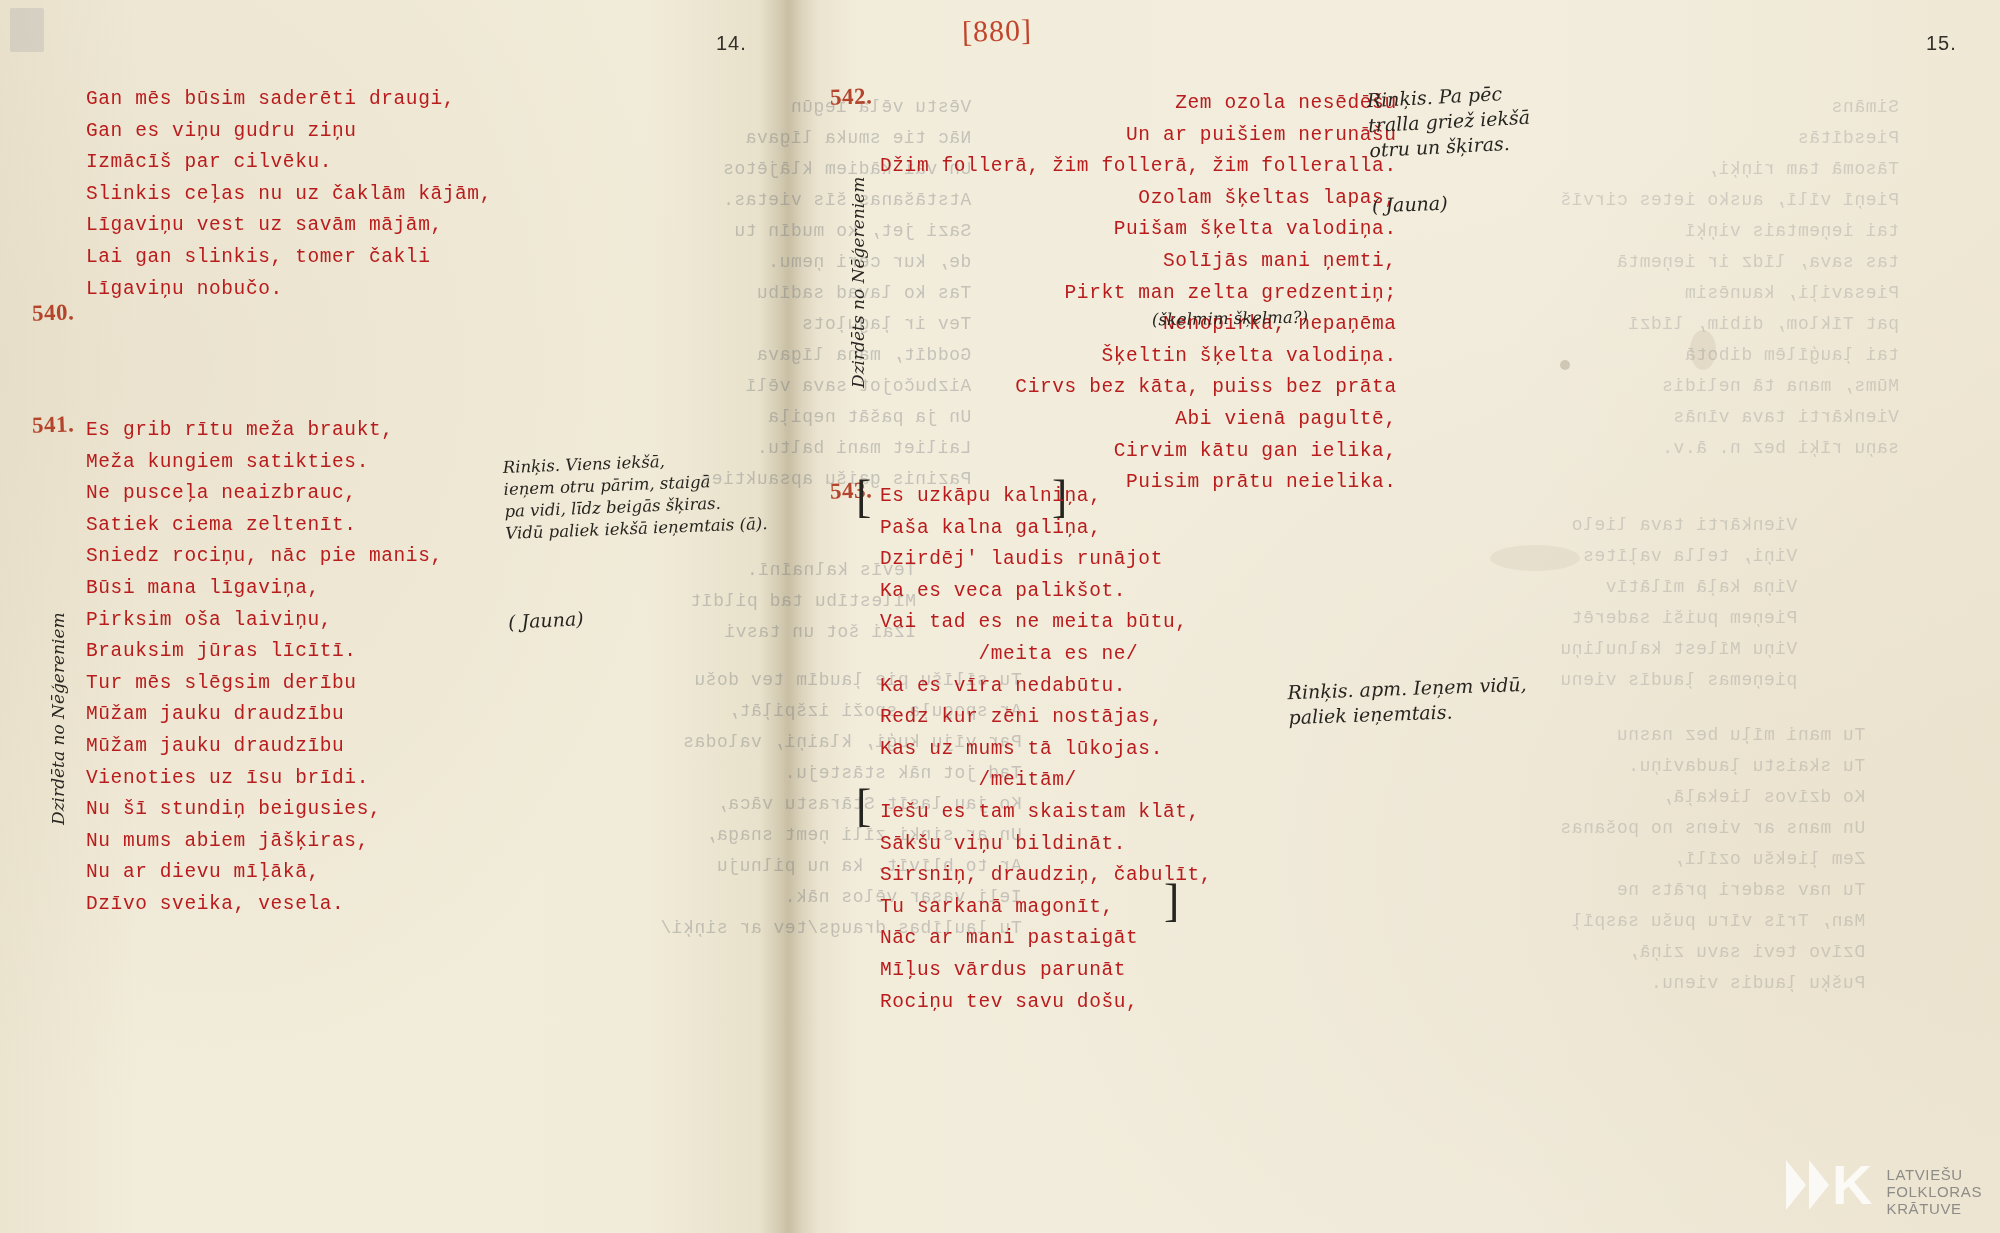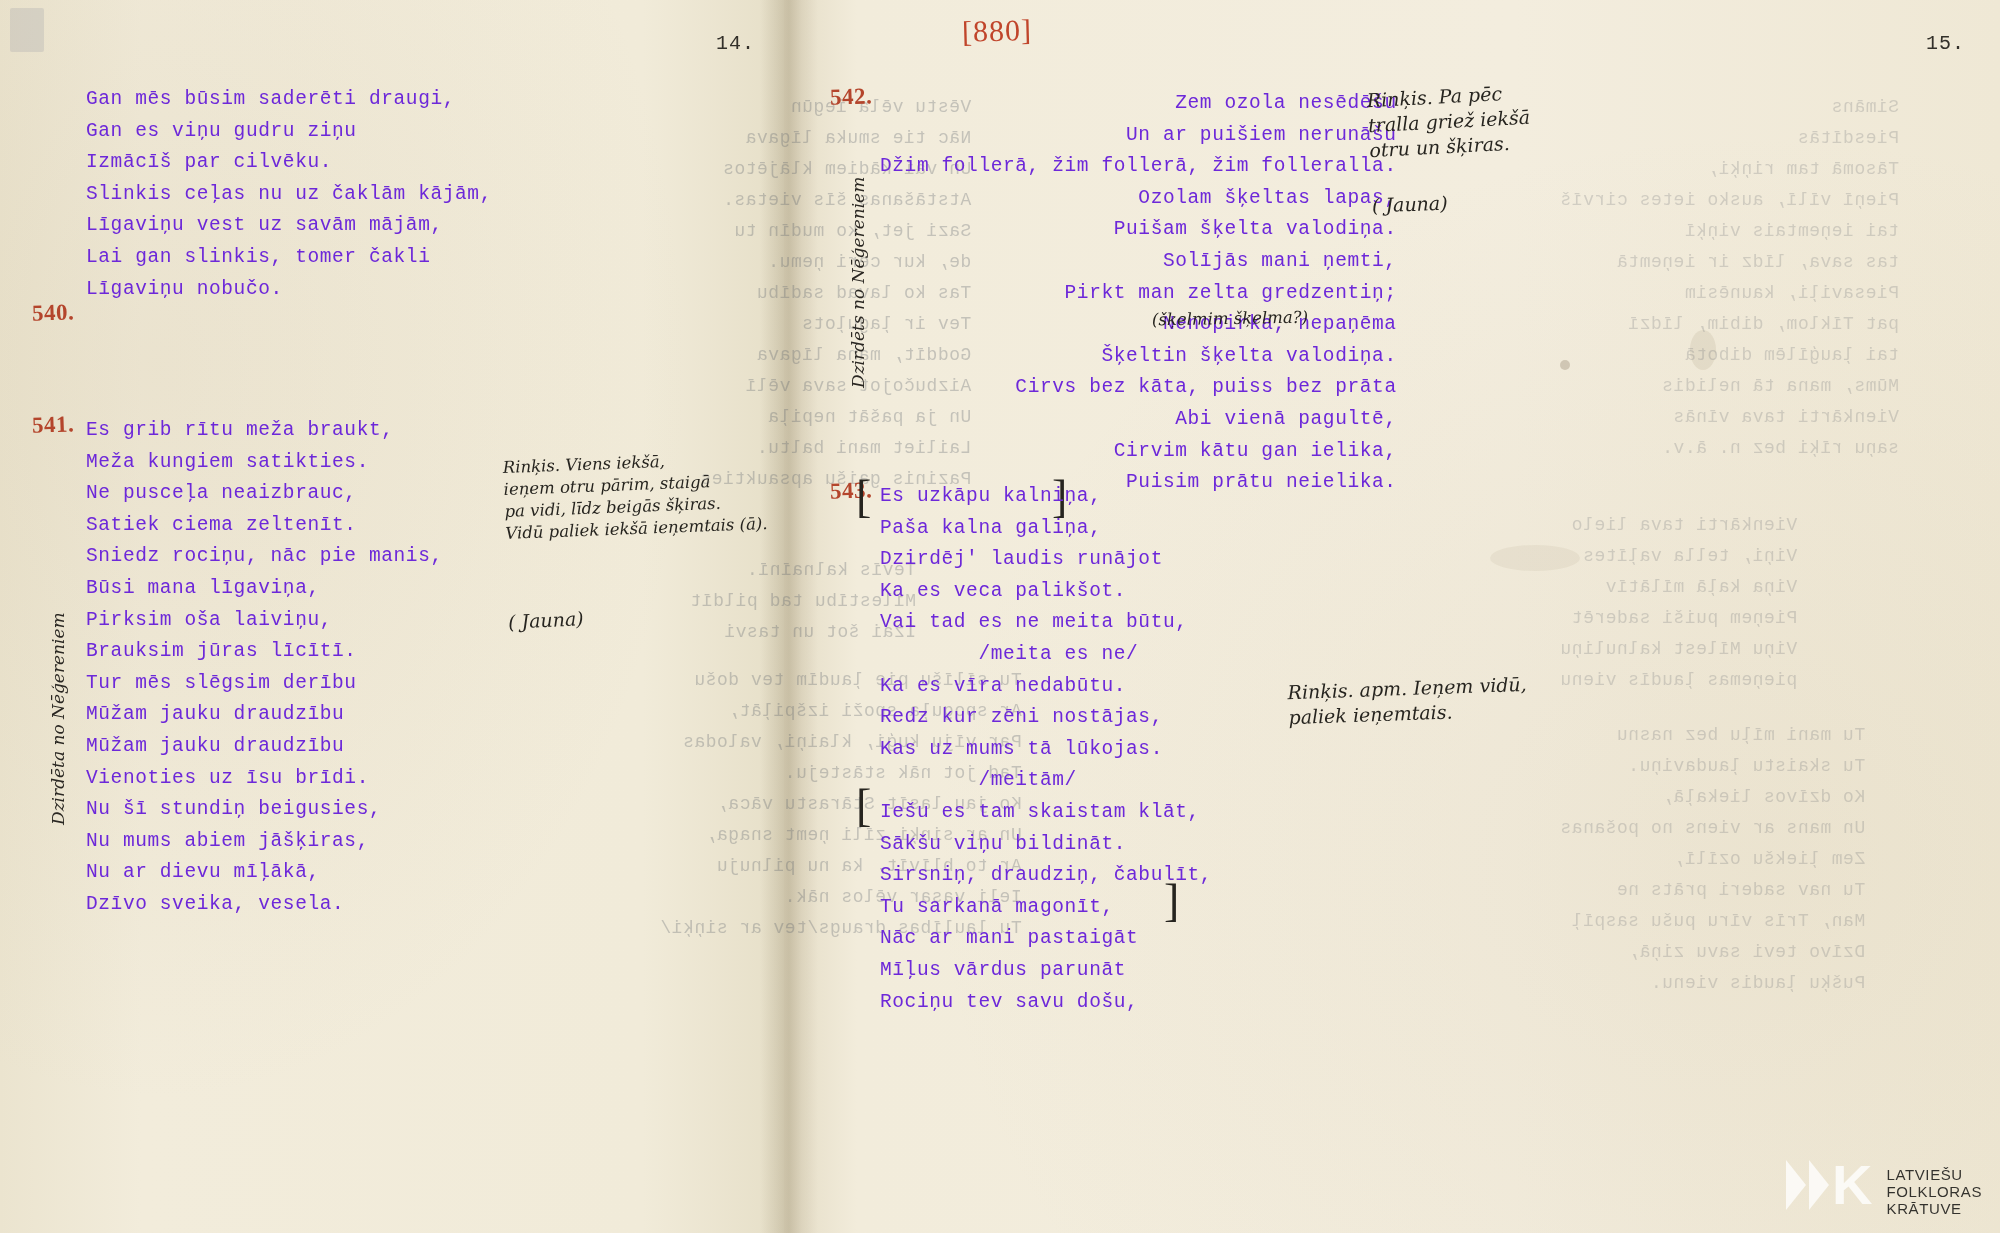--- a/index.html
+++ b/index.html
@@ -49,29 +49,29 @@
   
   .stain {
     position: absolute;
     border-radius: 50%;
     pointer-events: none;
   }
   
   .typed {
     position: absolute;
     font-family: "Liberation Mono", monospace;
-    color: #6d28d9;
+    color: #b91c1c;
     font-size: 19.5px;
     letter-spacing: 0.6px;
     line-height: 31.6px;
     white-space: pre;
   }
   .pagenum {
     position: absolute;
-    font-family: Liberation Mono, monospace;
+    font-family: Liberation Sans, sans-serif;
     color: #33302a;
     font-size: 20px;
     letter-spacing: 1px;
     text-align: center;
   }
   .songnum {
     position: absolute;
     font-family: "Liberation Serif", serif;
     color: #b4452c;
     font-size: 23px;
@@ -153,21 +153,21 @@
   .wm-k {
     font-family: "Liberation Sans", sans-serif;
     font-weight: bold;
     font-size: 56px;
     color: #ffffff;
     line-height: 50px;
     opacity: 0.92;
   }
   #wm-text {
     font-family: "Liberation Sans", sans-serif;
-    color: #000000;
+    color: #737373;
     font-size: 15px;
     line-height: 17px;
     letter-spacing: 0.6px;
     opacity: 0.92;
     margin-top: 14px;
   }
   .corner-stamp {
     position: absolute;
     left: 10px; top: 8px;
     width: 34px; height: 44px;

